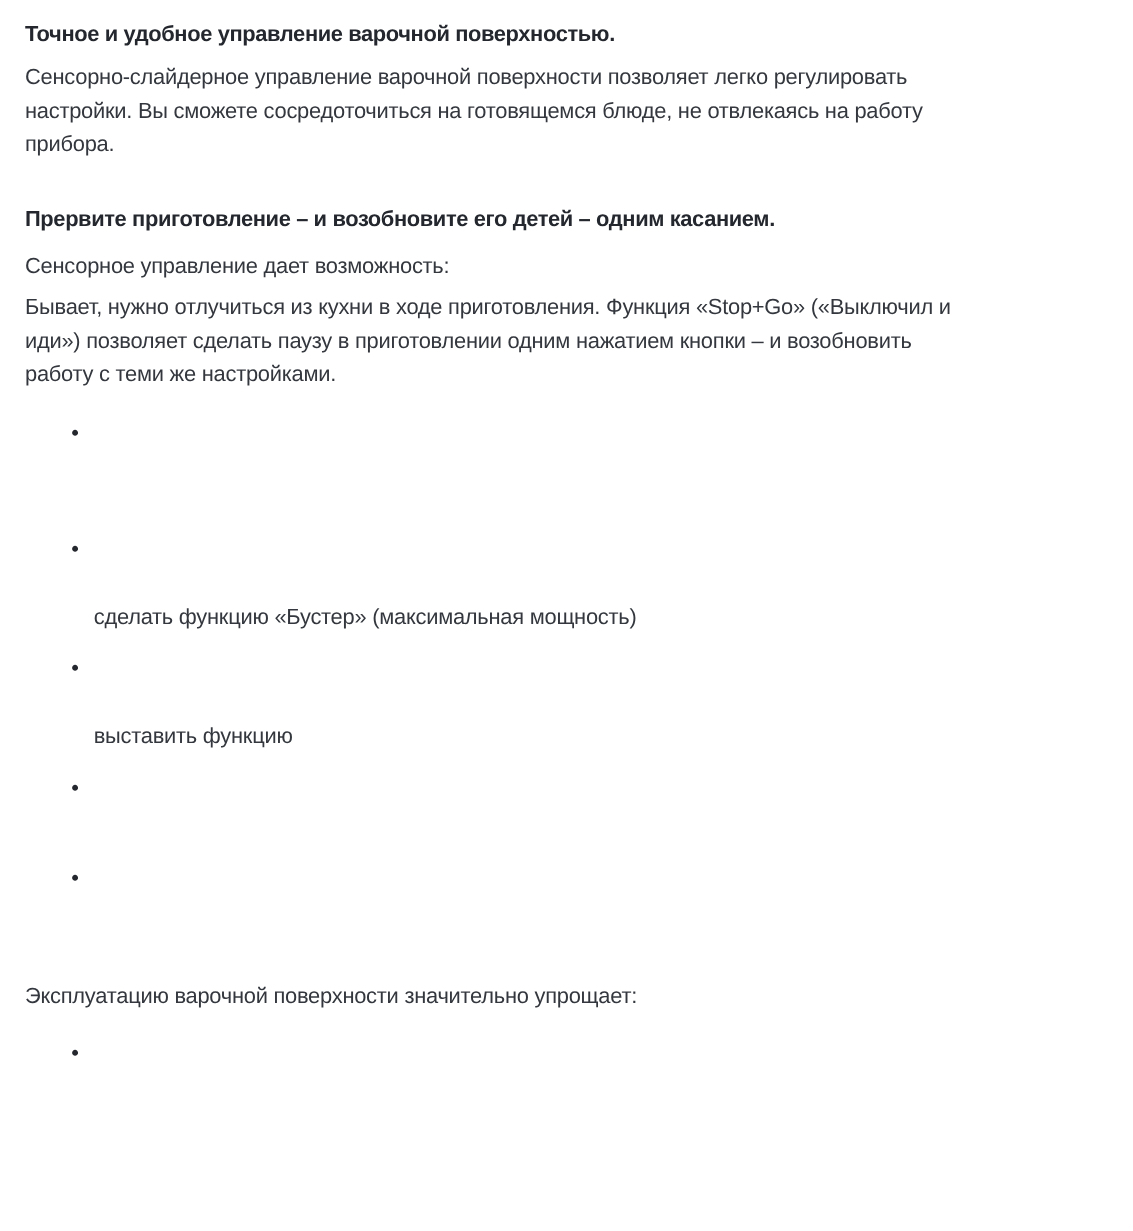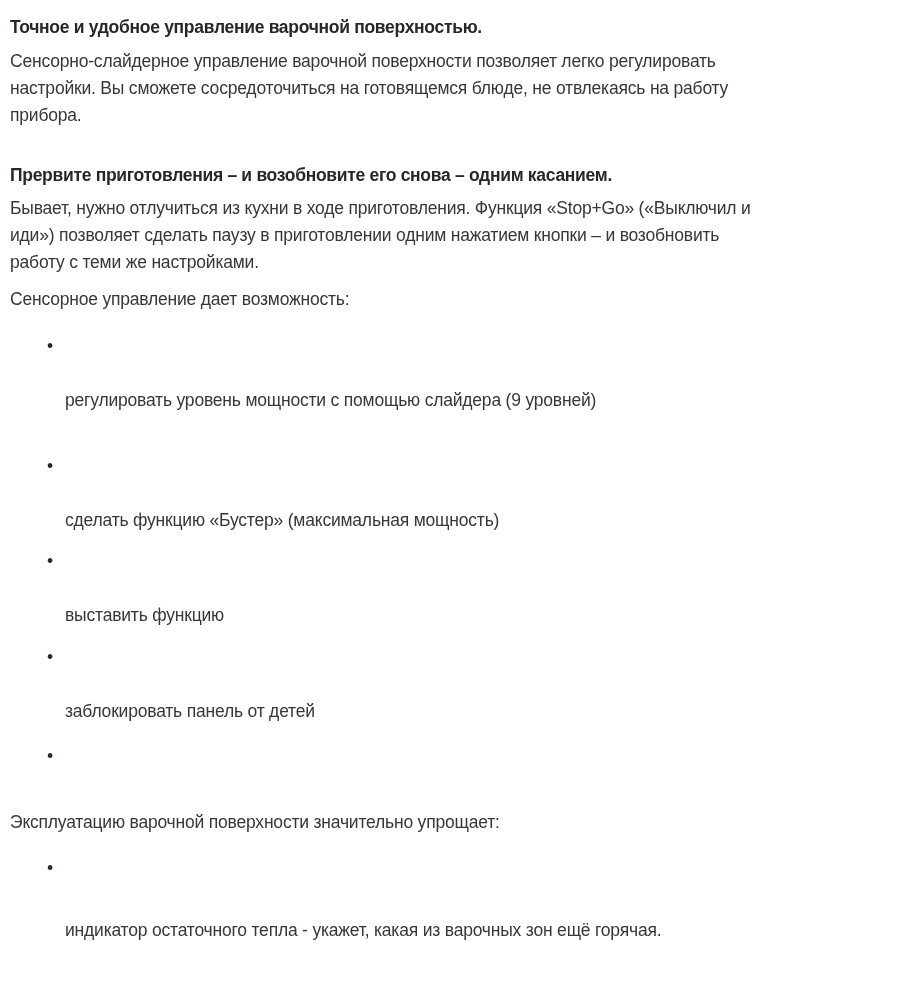--- a/index.html
+++ b/index.html
@@ -11,21 +11,21 @@
     width: 906px;
     height: 985px;
     overflow: hidden;
     font-family: "Liberation Sans", sans-serif;
     color: #34383e;
   }
   .page {
     box-sizing: border-box;
     width: 906px;
     height: 985px;
-    padding: 14px 28px 10px 10px;
+    padding: 14px 28px 10px 20px;
   }
   .sec-heading {
     margin: 0;
     font-size: 17.5px;
     font-weight: 700;
     line-height: 27px;
     letter-spacing: -0.3px;
     color: #24282e;
     white-space: pre-line;
   }
@@ -59,21 +59,21 @@
     font-size: 17.5px;
     line-height: 27px;
     letter-spacing: -0.2px;
     white-space: pre-line;
   }
   ul.features-list > li:nth-child(1) { margin-bottom: 39px; }
   ul.features-list > li:nth-child(2) { margin-bottom: 14px; }
   ul.features-list > li:nth-child(3) { margin-bottom: 15px; }
   ul.features-list > li:nth-child(4) { margin-bottom: 18px; }
   .simplify-intro {
-    margin-top: 12px;
+    margin-top: 40px;
   }
   ul.simplify-list {
     list-style: none;
     margin: 17px 0 0 0;
     padding: 0;
   }
   ul.simplify-list > li {
     position: relative;
     padding-left: 55px;
     font-size: 17.5px;
@@ -92,53 +92,50 @@
 <body>
 
 <div class="page">
 
   <h3 class="sec-heading">Точное и удобное управление варочной поверхностью.</h3>
 
   <p class="body-text first">Сенсорно-слайдерное управление варочной поверхности позволяет легко регулировать
 настройки. Вы сможете сосредоточиться на готовящемся блюде, не отвлекаясь на работу
 прибора.</p>
 
-  <h3 class="sec-heading second">Прервите приготовления – и возобновите его снова – одним касанием.</h3>
+  <h3 class="sec-heading second">Прервите приготовление – и возобновите его детей – одним касанием.</h3>
+
+  <p class="body-text list-intro">Сенсорное управление дает возможность:</p>
 
   <p class="body-text after-heading">Бывает, нужно отлучиться из кухни в ходе приготовления. Функция «Stop+Go» («Выключил и
 иди») позволяет сделать паузу в приготовлении одним нажатием кнопки – и возобновить
 работу с теми же настройками.</p>
 
-  <p class="body-text list-intro">Сенсорное управление дает возможность:</p>
-
   <ul class="features-list">
     <li>
       <span class="bullet">•</span>
-      <span>регулировать уровень мощности с помощью слайдера (9 уровней)</span>
     </li>
     <li>
       <span class="bullet">•</span>
       <span>сделать функцию «Бустер» (максимальная мощность)</span>
     </li>
     <li>
       <span class="bullet">•</span>
       <span>выставить функцию</span>
     </li>
     <li>
       <span class="bullet">•</span>
-      <span>заблокировать панель от детей</span>
     </li>
     <li>
       <span class="bullet">•</span>
     </li>
   </ul>
 
   <p class="body-text simplify-intro">Эксплуатацию варочной поверхности значительно упрощает:</p>
 
   <ul class="simplify-list">
     <li>
       <span class="bullet">•</span>
-      <span>индикатор остаточного тепла - укажет, какая из варочных зон ещё горячая.</span>
     </li>
 
   </ul>
 
 </div>
 
 </body></html>

